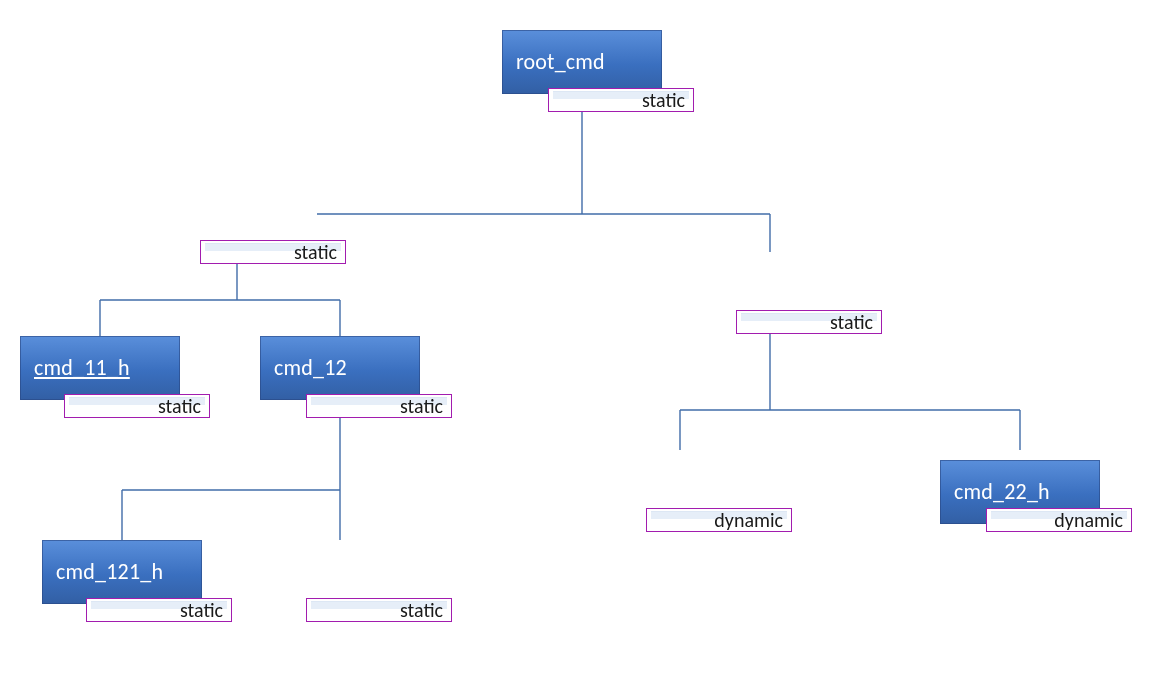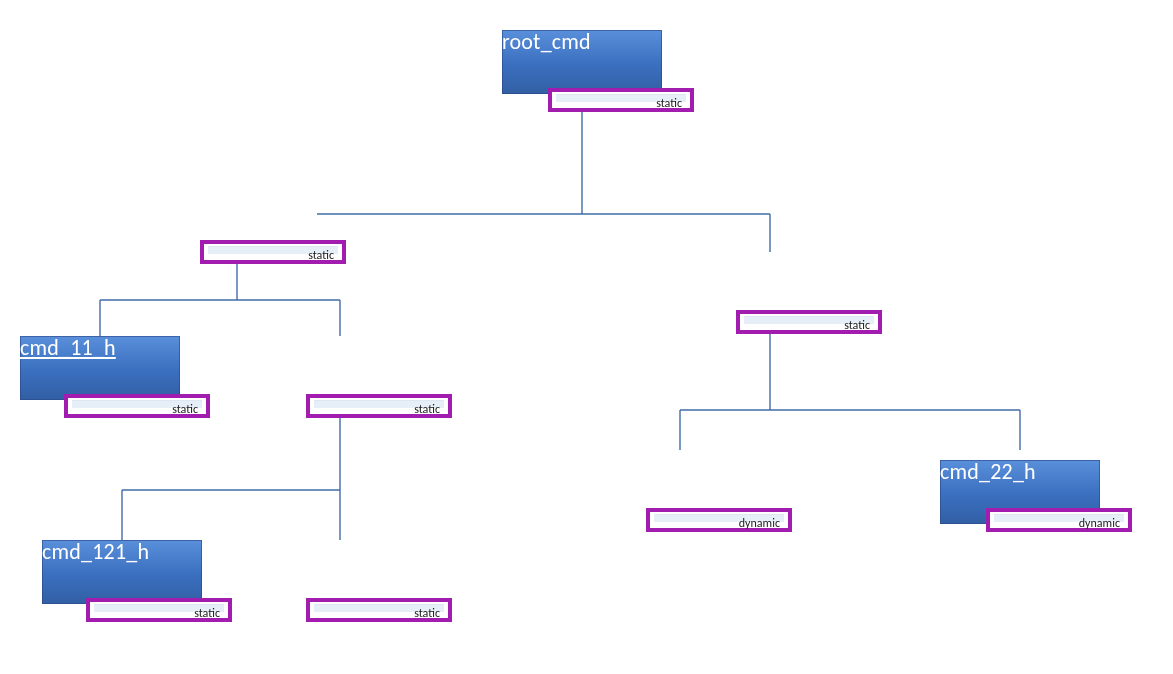--- a/index.html
+++ b/index.html
@@ -25,34 +25,35 @@
   }
   .node {
     position: absolute;
     width: 160px;
     height: 64px;
     background: linear-gradient(180deg, #5A8FDB 0%, #3A6FBF 55%, #325FA4 100%);
     color: #ffffff;
     font-size: 22px;
     line-height: 1.1;
     display: flex;
-    align-items: flex-start;
+    align-items: center;
     box-sizing: border-box;
     letter-spacing: 0.2px;
+    padding-left: 14px;
     box-shadow: 0 0 0 1px rgba(40,70,130,0.6) inset;
   }
   .tag {
     position: absolute;
     width: 146px;
     height: 24px;
     background: #ffffff;
-    border: 4px solid #a21caf;
+    border: 1px solid #a21caf;
     box-sizing: border-box;
     color: #1a1a1a;
-    font-size: 12px;
+    font-size: 20px;
     line-height: 22px;
     text-align: right;
     padding-right: 8px;
     
   }
   .tag::before {
     content: "";
     position: absolute;
     left: 4px;
     right: 4px;
@@ -111,20 +112,23 @@
     <span>static</span>
   </div>
 
   <div class="node" style="left:20px; top:336px;text-decoration:underline;">
     <span>cmd_11_h</span>
   </div>
   <div class="tag" style="left:64px; top:394px;">
     <span>static</span>
   </div>
 
+  <div class="node" style="left:260px; top:336px;">
+    <span>cmd_12</span>
+  </div>
   <div class="tag" style="left:306px; top:394px;">
     <span>static</span>
   </div>
 
   <div class="node" style="left:42px; top:540px;">
     <span>cmd_121_h</span>
   </div>
   <div class="tag" style="left:86px; top:598px;">
     <span>static</span>
   </div>

